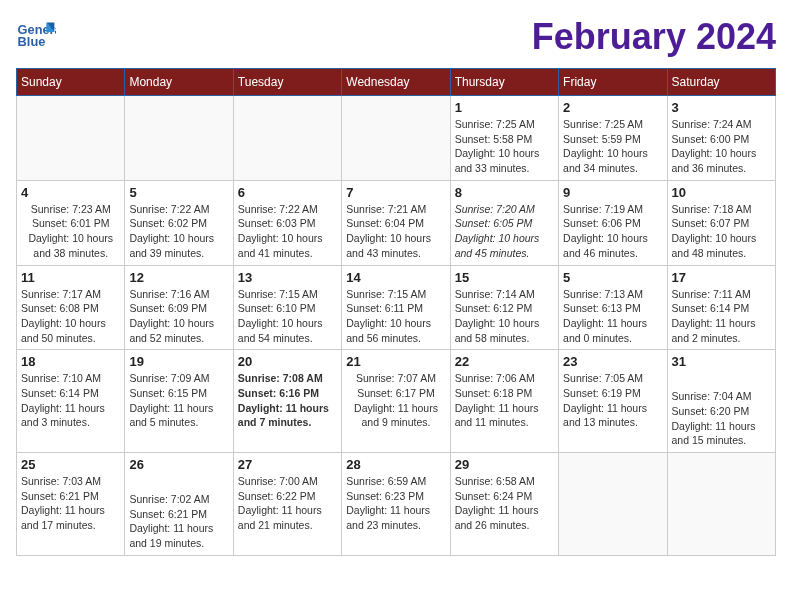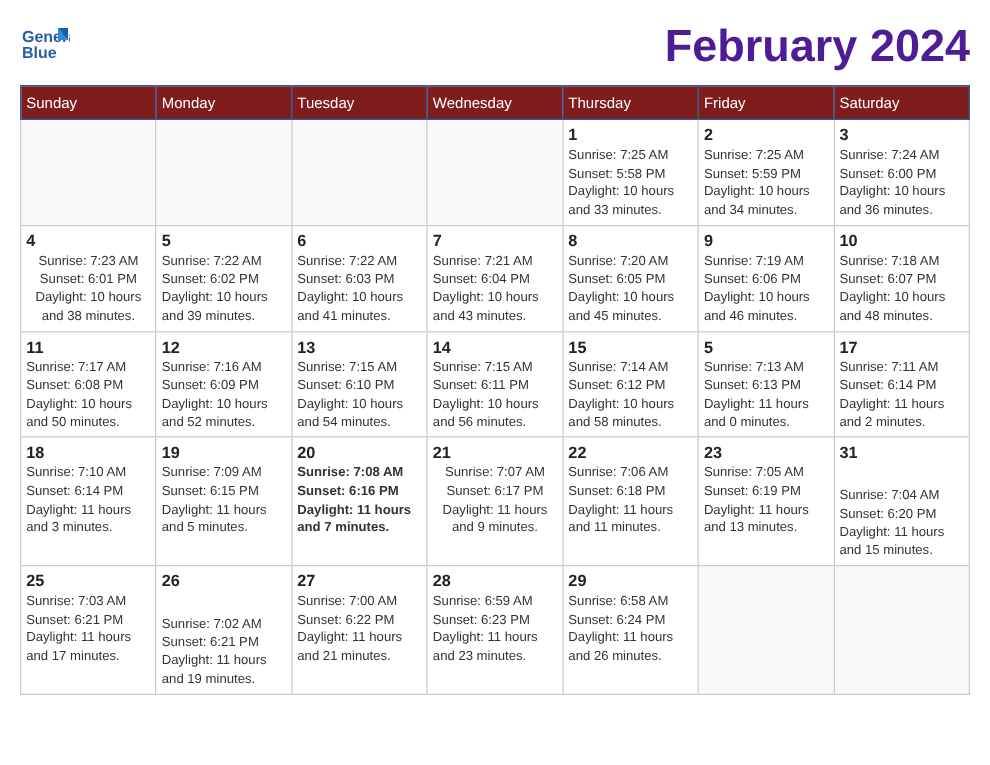--- a/index.html
+++ b/index.html
@@ -155,21 +155,21 @@
         </td>
         <td>
           <div class="day-number">7</div>
           <div class="day-info" style="white-space: pre-line;">Sunrise: 7:21 AM
 Sunset: 6:04 PM
 Daylight: 10 hours
 and 43 minutes.</div>
         </td>
         <td>
           <div class="day-number">8</div>
-          <div class="day-info" style="white-space: pre-line;">Sunrise: 7:20 AM
+          <div class="day-info" style="white-space: pre-line; font-style: italic;">Sunrise: 7:20 AM
 Sunset: 6:05 PM
 Daylight: 10 hours
 and 45 minutes.</div>
         </td>
         <td>
           <div class="day-number">9</div>
           <div class="day-info" style="white-space: pre-line;">Sunrise: 7:19 AM
 Sunset: 6:06 PM
 Daylight: 10 hours
 and 46 minutes.</div>

